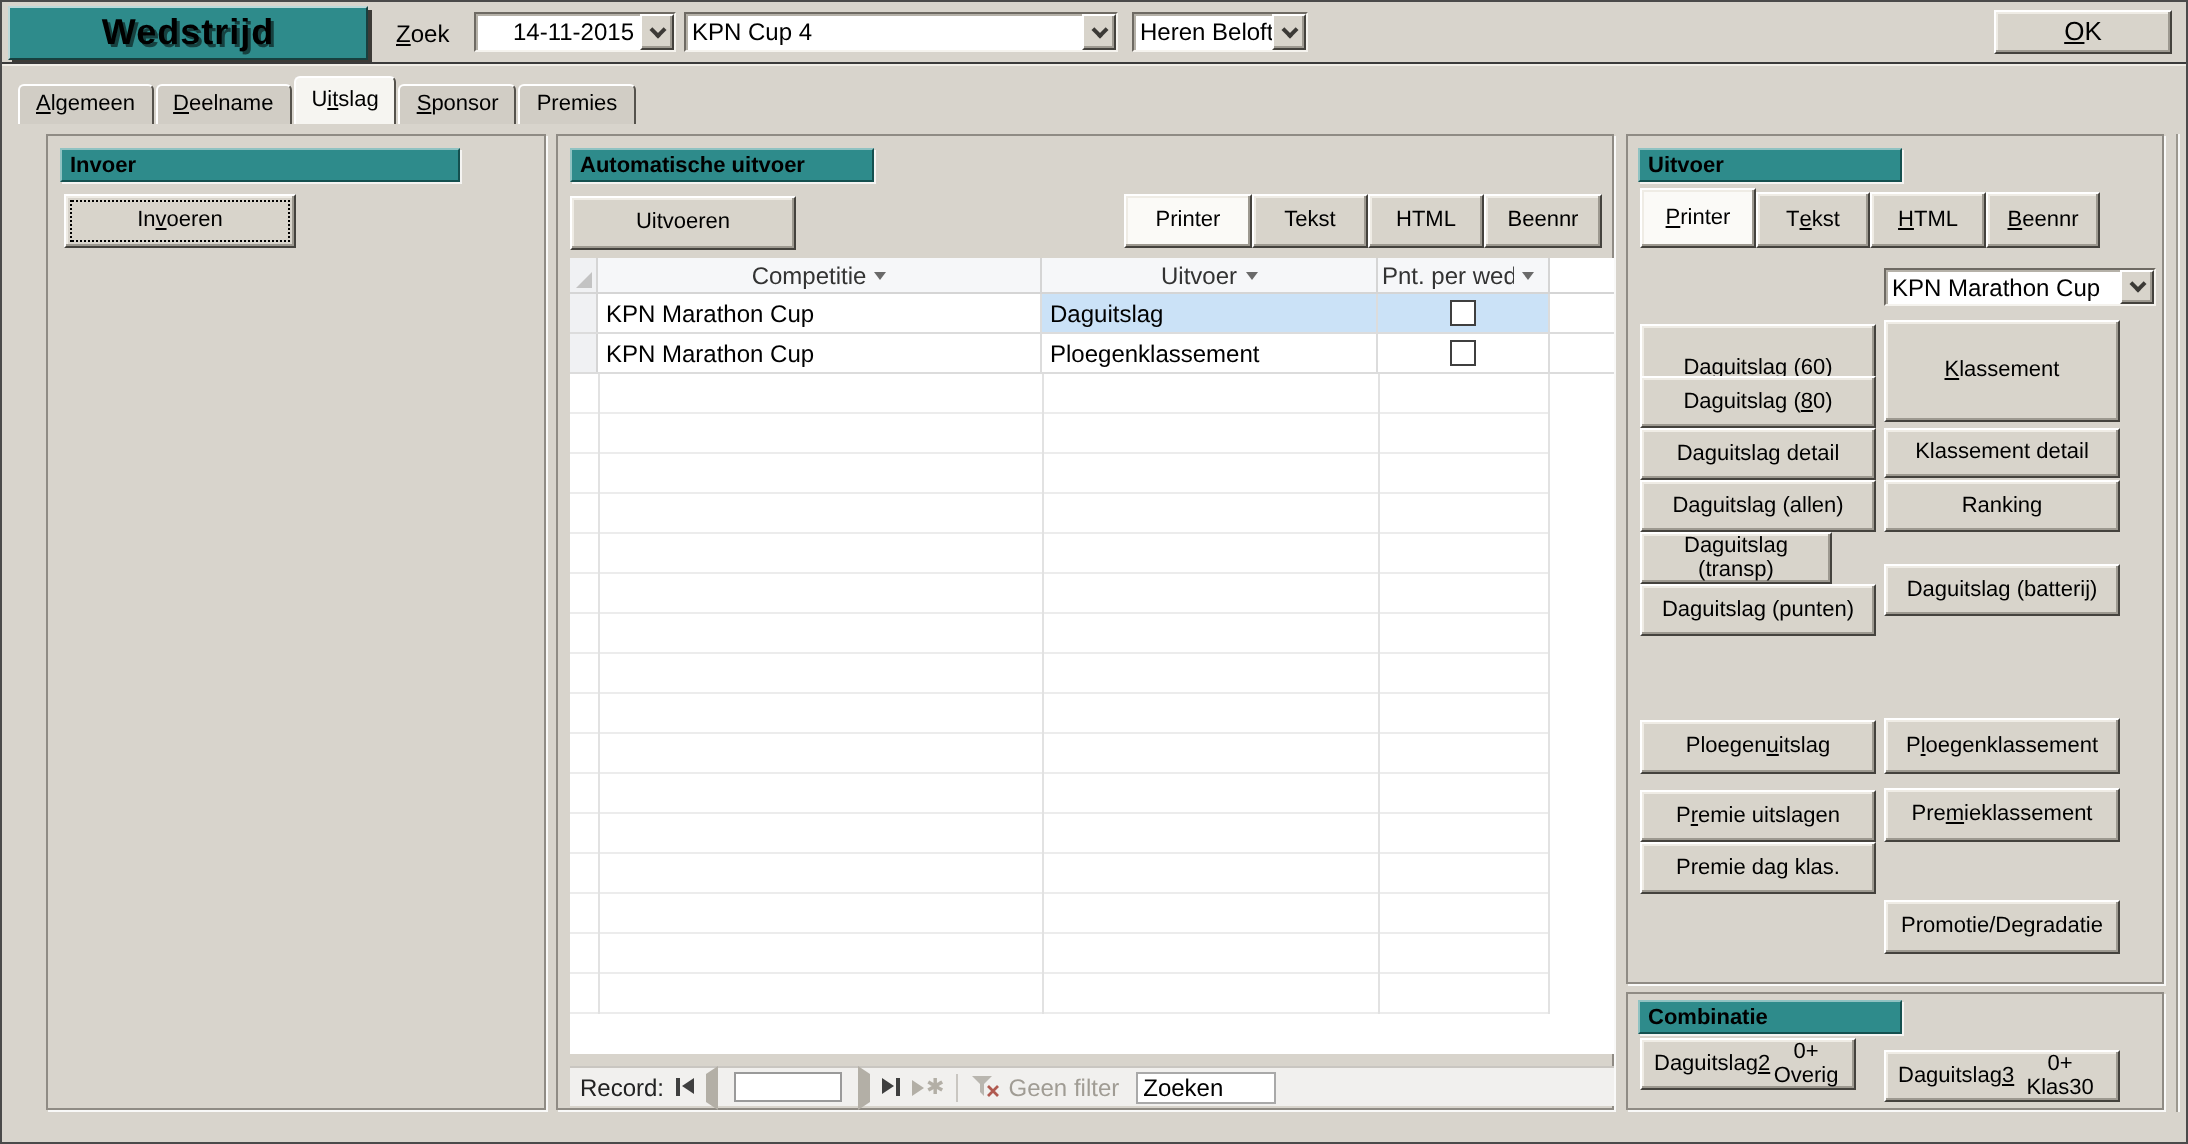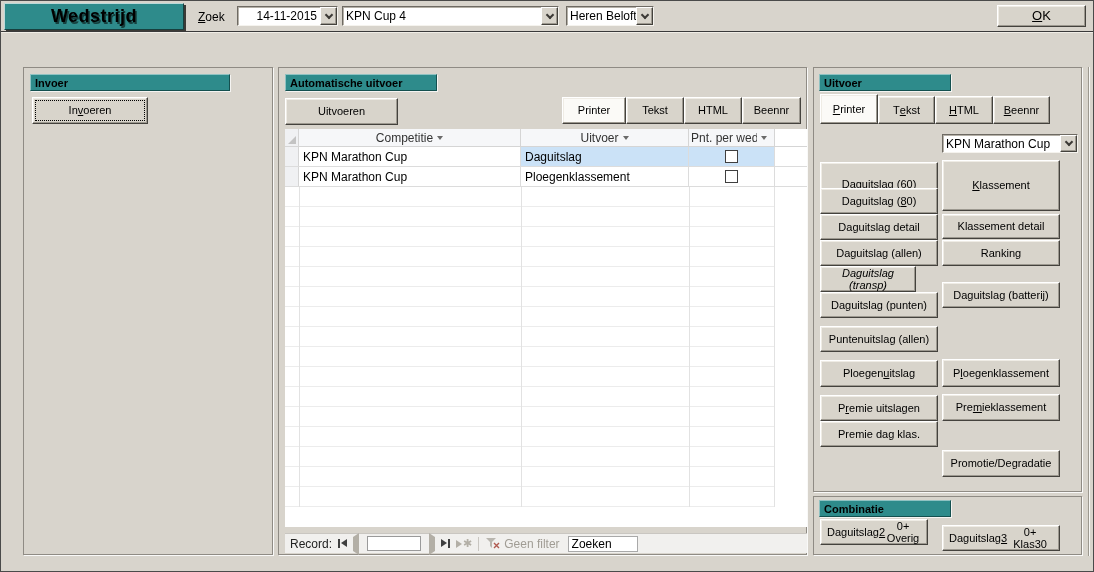--- a/index.html
+++ b/index.html
@@ -137,20 +137,27 @@
     <span class="val">Heren Belofte</span>
     <span class="arrowbtn">
         <i class="chev"></i>
       </span>
   </div>
 
   <button class="btn okbtn"><u>O</u>K</button>
 
   <div class="topline"></div>
 
+  <div class="tabs">
+    <div class="tab"><u>A</u>lgemeen</div>
+    <div class="tab"><u>D</u>eelname</div>
+    <div class="tab active">U<u>it</u>slag</div>
+    <div class="tab"><u>S</u>ponsor</div>
+    <div class="tab">Premies</div>
+  </div>
 
   <div class="panel" style="left:22px;top:66px;width:250px;height:488px;">
     <div class="teal-bar" style="left:6px;top:6px;width:200px;height:17px;">
       <span>Invoer</span>
     </div>
     <button class="btn focus" style="left:8px;top:29px;width:116px;height:27px;">In<u>v</u>oeren</button>
   </div>
 
   <div class="panel" style="left:277px;top:66px;width:529px;height:488px;">
     <div class="teal-bar" style="left:6px;top:6px;width:152px;height:17px;">
@@ -254,23 +261,22 @@
       <span class="val">KPN Marathon Cup</span>
       <span class="arrowbtn">
           <i class="chev"></i>
         </span>
     </div>
 
     <button class="btn" style="left:6px;top:94px;width:118px;height:44px;">Daguitslag (<u>6</u>0)</button>
     <button class="btn" style="left:6px;top:120px;width:118px;height:26px;">Daguitslag (<u>8</u>0)</button>
     <button class="btn" style="left:6px;top:146px;width:118px;height:26px;">Daguitslag detail</button>
     <button class="btn" style="left:6px;top:172px;width:118px;height:26px;">Daguitslag (allen)</button>
-    <button class="btn" style="left:6px;top:198px;width:96px;height:26px;font-style:italic;">Daguitslag (transp)</button>
+    <button class="btn" style="left:6px;top:198px;width:96px;height:26px;">Daguitslag (transp)</button>
     <button class="btn" style="left:6px;top:224px;width:118px;height:26px;">Daguitslag (punten)</button>
-    <button class="btn" style="left:6px;top:258px;width:118px;height:26px;">Puntenuitslag (allen)</button>
     <button class="btn" style="left:6px;top:292px;width:118px;height:27px;">Ploegen<u>u</u>itslag</button>
     <button class="btn" style="left:6px;top:327px;width:118px;height:26px;text-align:center;">P<u>r</u>emie uitslagen</button>
     <button class="btn" style="left:6px;top:353px;width:118px;height:26px;">Premie dag klas.</button>
 
     <button class="btn" style="left:128px;top:92px;width:118px;height:51px;"><u>K</u>lassement</button>
     <button class="btn" style="left:128px;top:146px;width:118px;height:25px;">Klassement detail</button>
     <button class="btn" style="left:128px;top:172px;width:118px;height:26px;">Ranking</button>
     <button class="btn" style="left:128px;top:214px;width:118px;height:26px;">Daguitslag (batterij)</button>
     <button class="btn" style="left:128px;top:291px;width:118px;height:28px;">P<u>l</u>oegenklassement</button>
     <button class="btn" style="left:128px;top:326px;width:118px;height:27px;">Pre<u>m</u>ieklassement</button>

